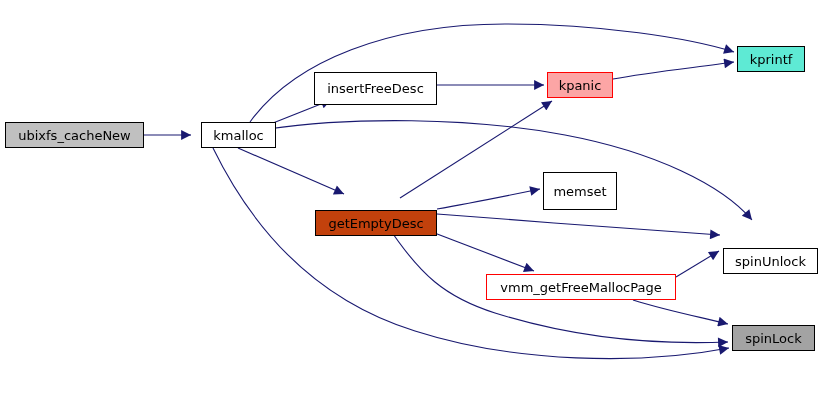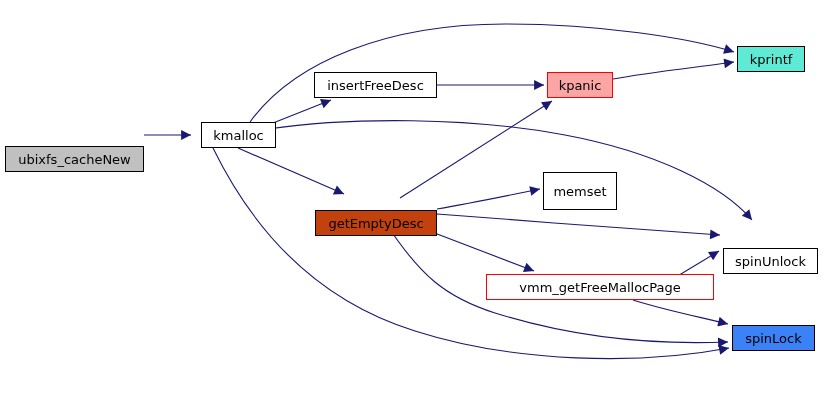--- a/index.html
+++ b/index.html
@@ -44,24 +44,24 @@
     <path class="edge" marker-end="url(#ah)" d="M613,79 C650,72 700,67 734,62" stroke="#191970"></path>
     <path class="edge" marker-end="url(#ah)" d="M400,198 L552,101" stroke="#191970"></path>
     <path class="edge" marker-end="url(#ah)" d="M437,209 C472,203 506,196 540,189" stroke="#191970"></path>
     <path class="edge" marker-end="url(#ah)" d="M437,214 C530,221 630,229 720,235" stroke="#191970"></path>
     <path class="edge" marker-end="url(#ah)" d="M411,224 L534,271" stroke="#191970"></path>
     <path class="edge" marker-end="url(#ah)" d="M387,225 C420,275 445,297 495,313 C575,338 655,345 728,342" stroke="#191970"></path>
     <path class="edge" marker-end="url(#ah)" d="M676,277 L719,251" stroke="#191970"></path>
     <path class="edge" marker-end="url(#ah)" d="M633,300 C668,311 700,317 728,324" stroke="#191970"></path>
   </svg>
 
-  <div class="node" style="left: 5px; top: 122px; width: 139px; height: 26px; border-color: rgb(0, 0, 0); background: rgb(192, 192, 192); margin-top: 24px;">ubixfs_cacheNew</div>
+  <div class="node" style="left: 5px; top: 122px; width: 139px; height: 26px; border-color: rgb(0, 0, 0); background: rgb(192, 192, 192);">ubixfs_cacheNew</div>
   <div class="node" style="left: 193px; top: 122px; width: 75px; height: 26px; border-color: rgb(0, 0, 0); background: rgb(255, 255, 255); margin-left: 8px;">kmalloc</div>
-  <div class="node" style="left: 314px; top: 72px; width: 123px; height: 26px; border-color: rgb(0, 0, 0); background: rgb(255, 255, 255);">insertFreeDesc</div>
+  <div class="node" style="left: 314px; top: 72px; width: 123px; height: 33px; border-color: rgb(0, 0, 0); background: rgb(255, 255, 255);">insertFreeDesc</div>
   <div class="node" style="left: 547px; top: 72px; width: 66px; height: 26px; border-color: rgb(255, 0, 0); background: #fca5a5;">kpanic</div>
   <div class="node" style="left: 737px; top: 46px; width: 68px; height: 26px; border-color: rgb(0, 0, 0); background: #5eead4;">kprintf</div>
   <div class="node" style="left: 543px; top: 172px; width: 74px; height: 38px; border-color: rgb(0, 0, 0); background: rgb(255, 255, 255);">memset</div>
   <div class="node" style="left: 315px; top: 210px; width: 122px; height: 26px; border-color: rgb(0, 0, 0); background: #c2410c;">getEmptyDesc</div>
   <div class="node" style="left: 723px; top: 224px; width: 95px; height: 26px; border-color: rgb(0, 0, 0); background: rgb(255, 255, 255); margin-top: 24px;">spinUnlock</div>
-  <div class="node" style="left: 486px; top: 274px; width: 228px; height: 26px; border-color: rgb(255, 0, 0); background: rgb(255, 255, 255);">vmm_getFreeMallocPage</div>
-  <div class="node" style="left: 732px; top: 325px; width: 83px; height: 26px; border-color: rgb(0, 0, 0); background: #3b82f6;">spinLock</div>
+  <div class="node" style="left: 486px; top: 274px; width: 190px; height: 26px; border-color: rgb(255, 0, 0); background: rgb(255, 255, 255);">vmm_getFreeMallocPage</div>
+  <div class="node" style="left: 732px; top: 325px; width: 83px; height: 26px; border-color: rgb(0, 0, 0); background: #a3a3a3;">spinLock</div>
 
 </div>
 
 </body></html>

